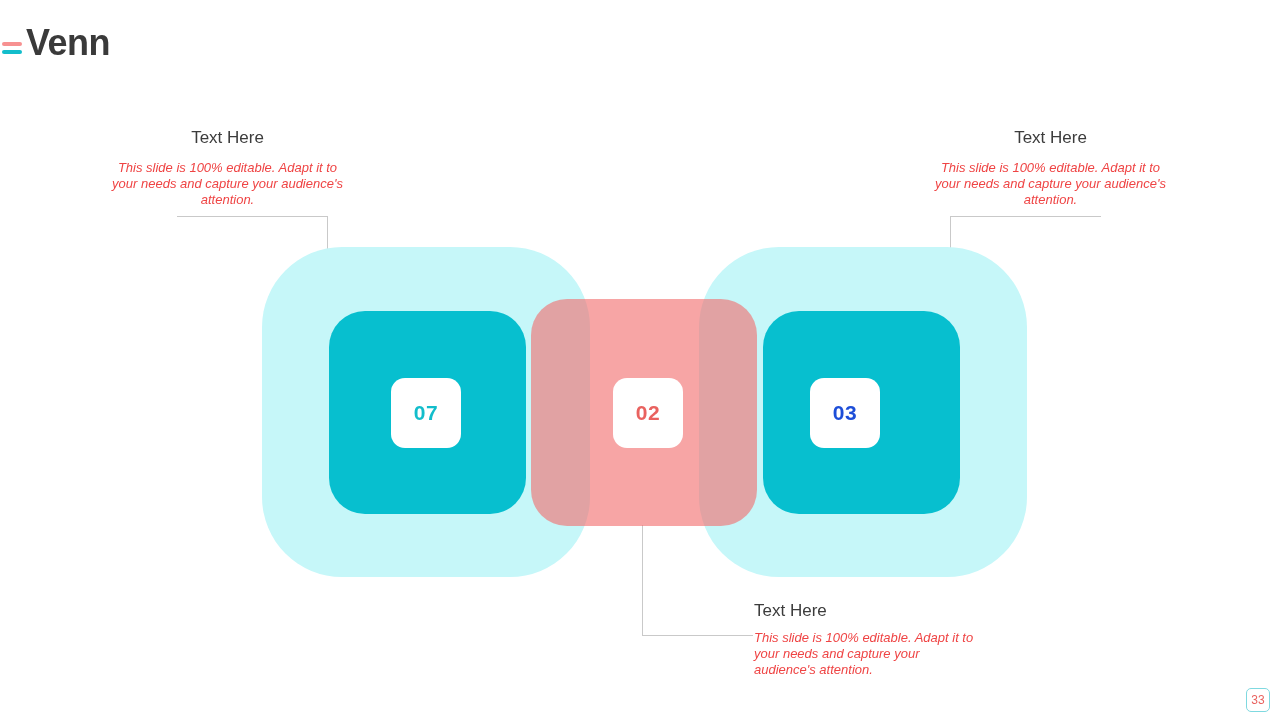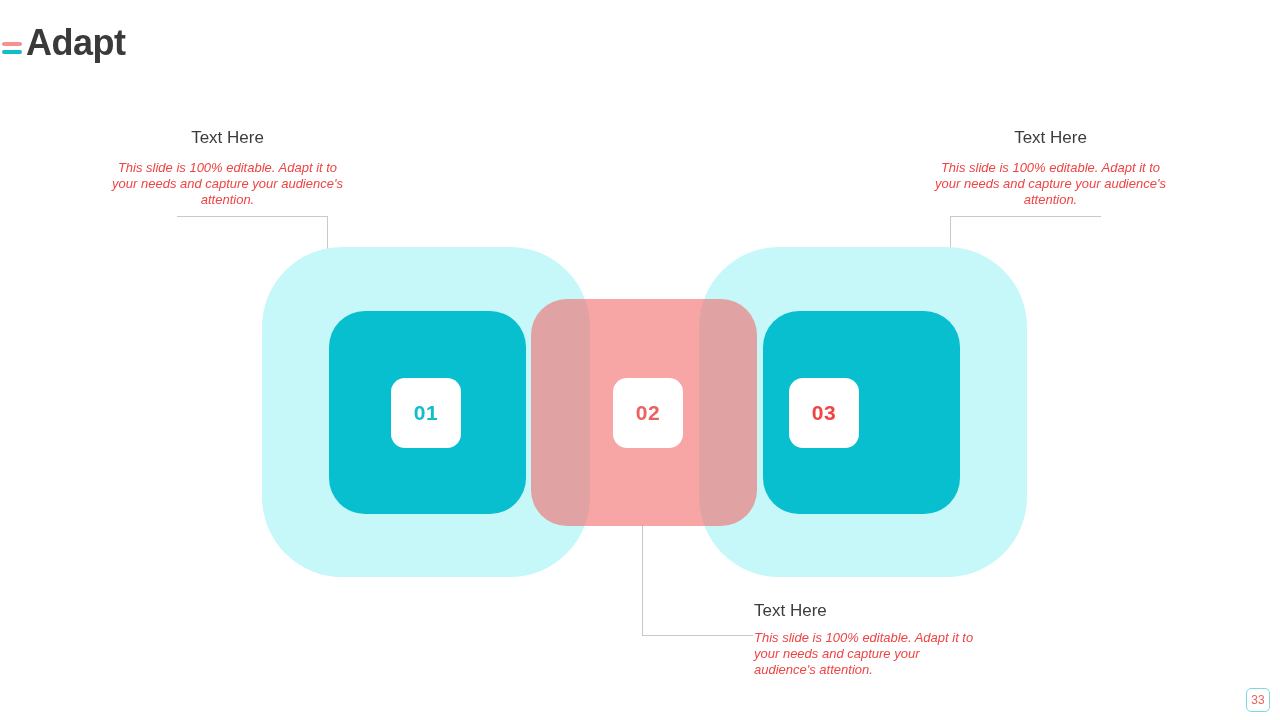--- a/index.html
+++ b/index.html
@@ -148,21 +148,21 @@
     border-radius: 14px;
     display: flex;
     align-items: center;
     justify-content: center;
     font-size: 21px;
     font-weight: bold;
     letter-spacing: 0.5px;
   }
   #chip-01 { left: 391px; top: 378px; color: #12bdcb; }
   #chip-02 { left: 613px; top: 378px; color: #e9625f; }
-  #chip-03 { left: 789px; top: 378px; color: #ef4444; text-align: right; }
+  #chip-03 { left: 810px; top: 378px; color: #1d4ed8; text-align: right; }
 
   
   .text-block-title {
     font-size: 17px;
     font-weight: normal;
     color: #3c3c3c;
   }
   .text-block-body {
     font-size: 13px;
     color: #ef4444;
@@ -213,36 +213,36 @@
     justify-content: center;
   }
 </style>
 </head>
 <body>
 
 <div id="header-logo">
   <div class="bar top"></div>
   <div class="bar bottom"></div>
 </div>
-<div id="page-title">Adapt</div>
+<div id="page-title">Venn</div>
 
 <div id="diagram">
 
   <div class="connector" id="connector-left"></div>
   <div class="connector" id="connector-right"></div>
   <div class="connector" id="connector-bottom"></div>
 
   <div class="blob" id="blob-left"></div>
   <div class="blob" id="blob-right"></div>
 
   <div class="inner-card" id="card-01"></div>
   <div class="inner-card" id="card-03"></div>
   <div class="inner-card" id="card-02"></div>
 
-  <div class="chip" id="chip-01">01</div>
+  <div class="chip" id="chip-01">07</div>
   <div class="chip" id="chip-02">02</div>
   <div class="chip" id="chip-03">03</div>
 
   <div id="text-left">
     <div class="text-block-title">Text Here</div>
     <div class="text-block-body">This slide is 100% editable. Adapt it to your needs and capture your audience's attention.</div>
   </div>
 
   <div id="text-right">
     <div class="text-block-title">Text Here</div>

